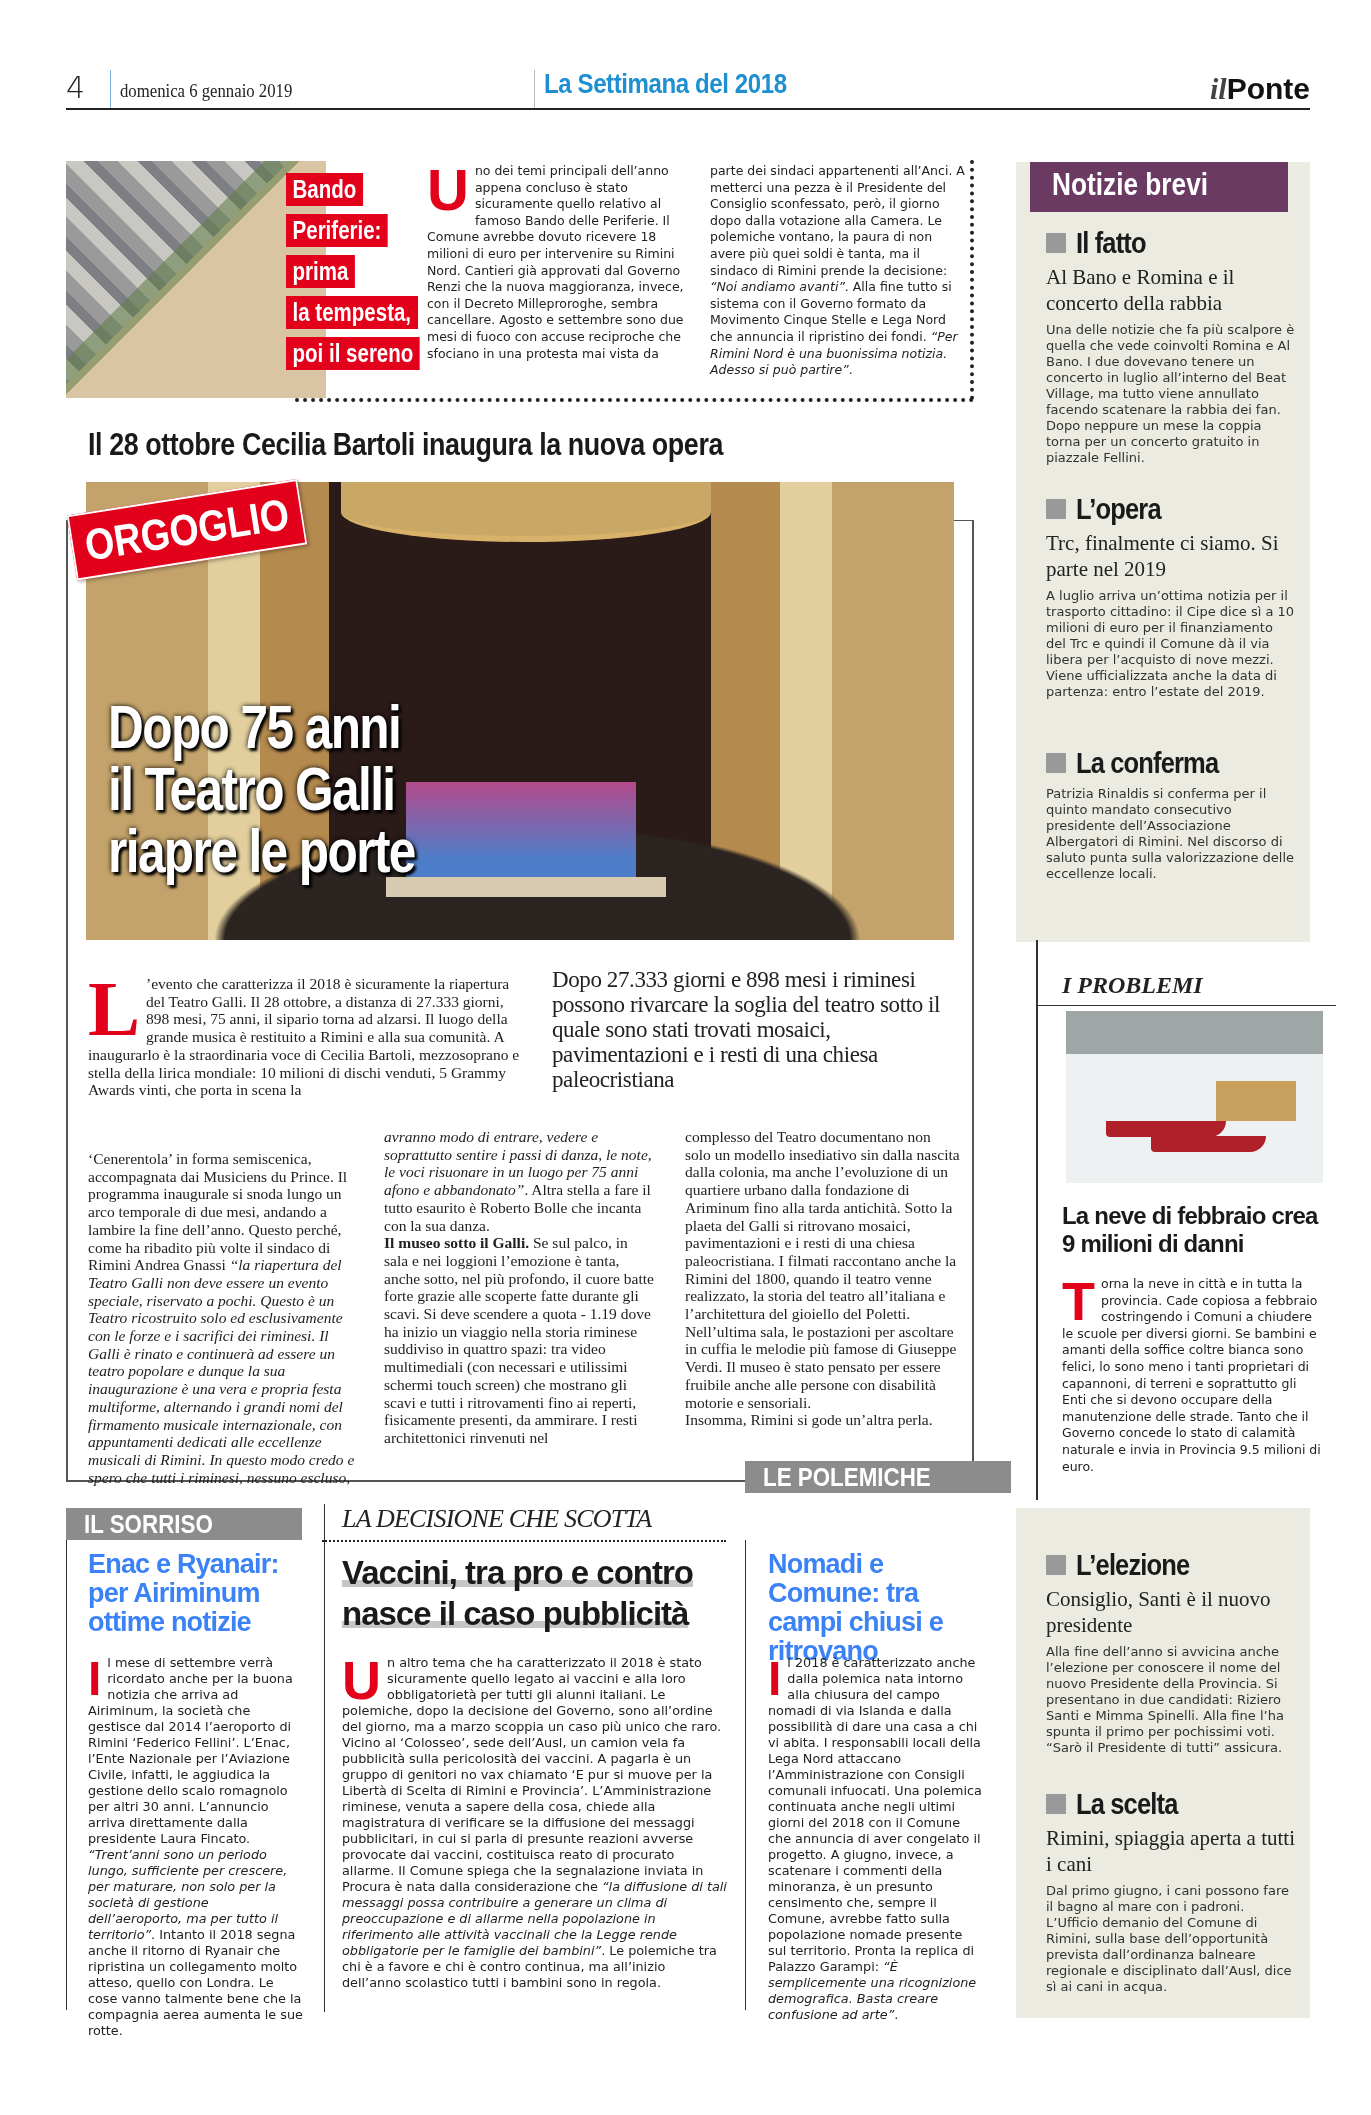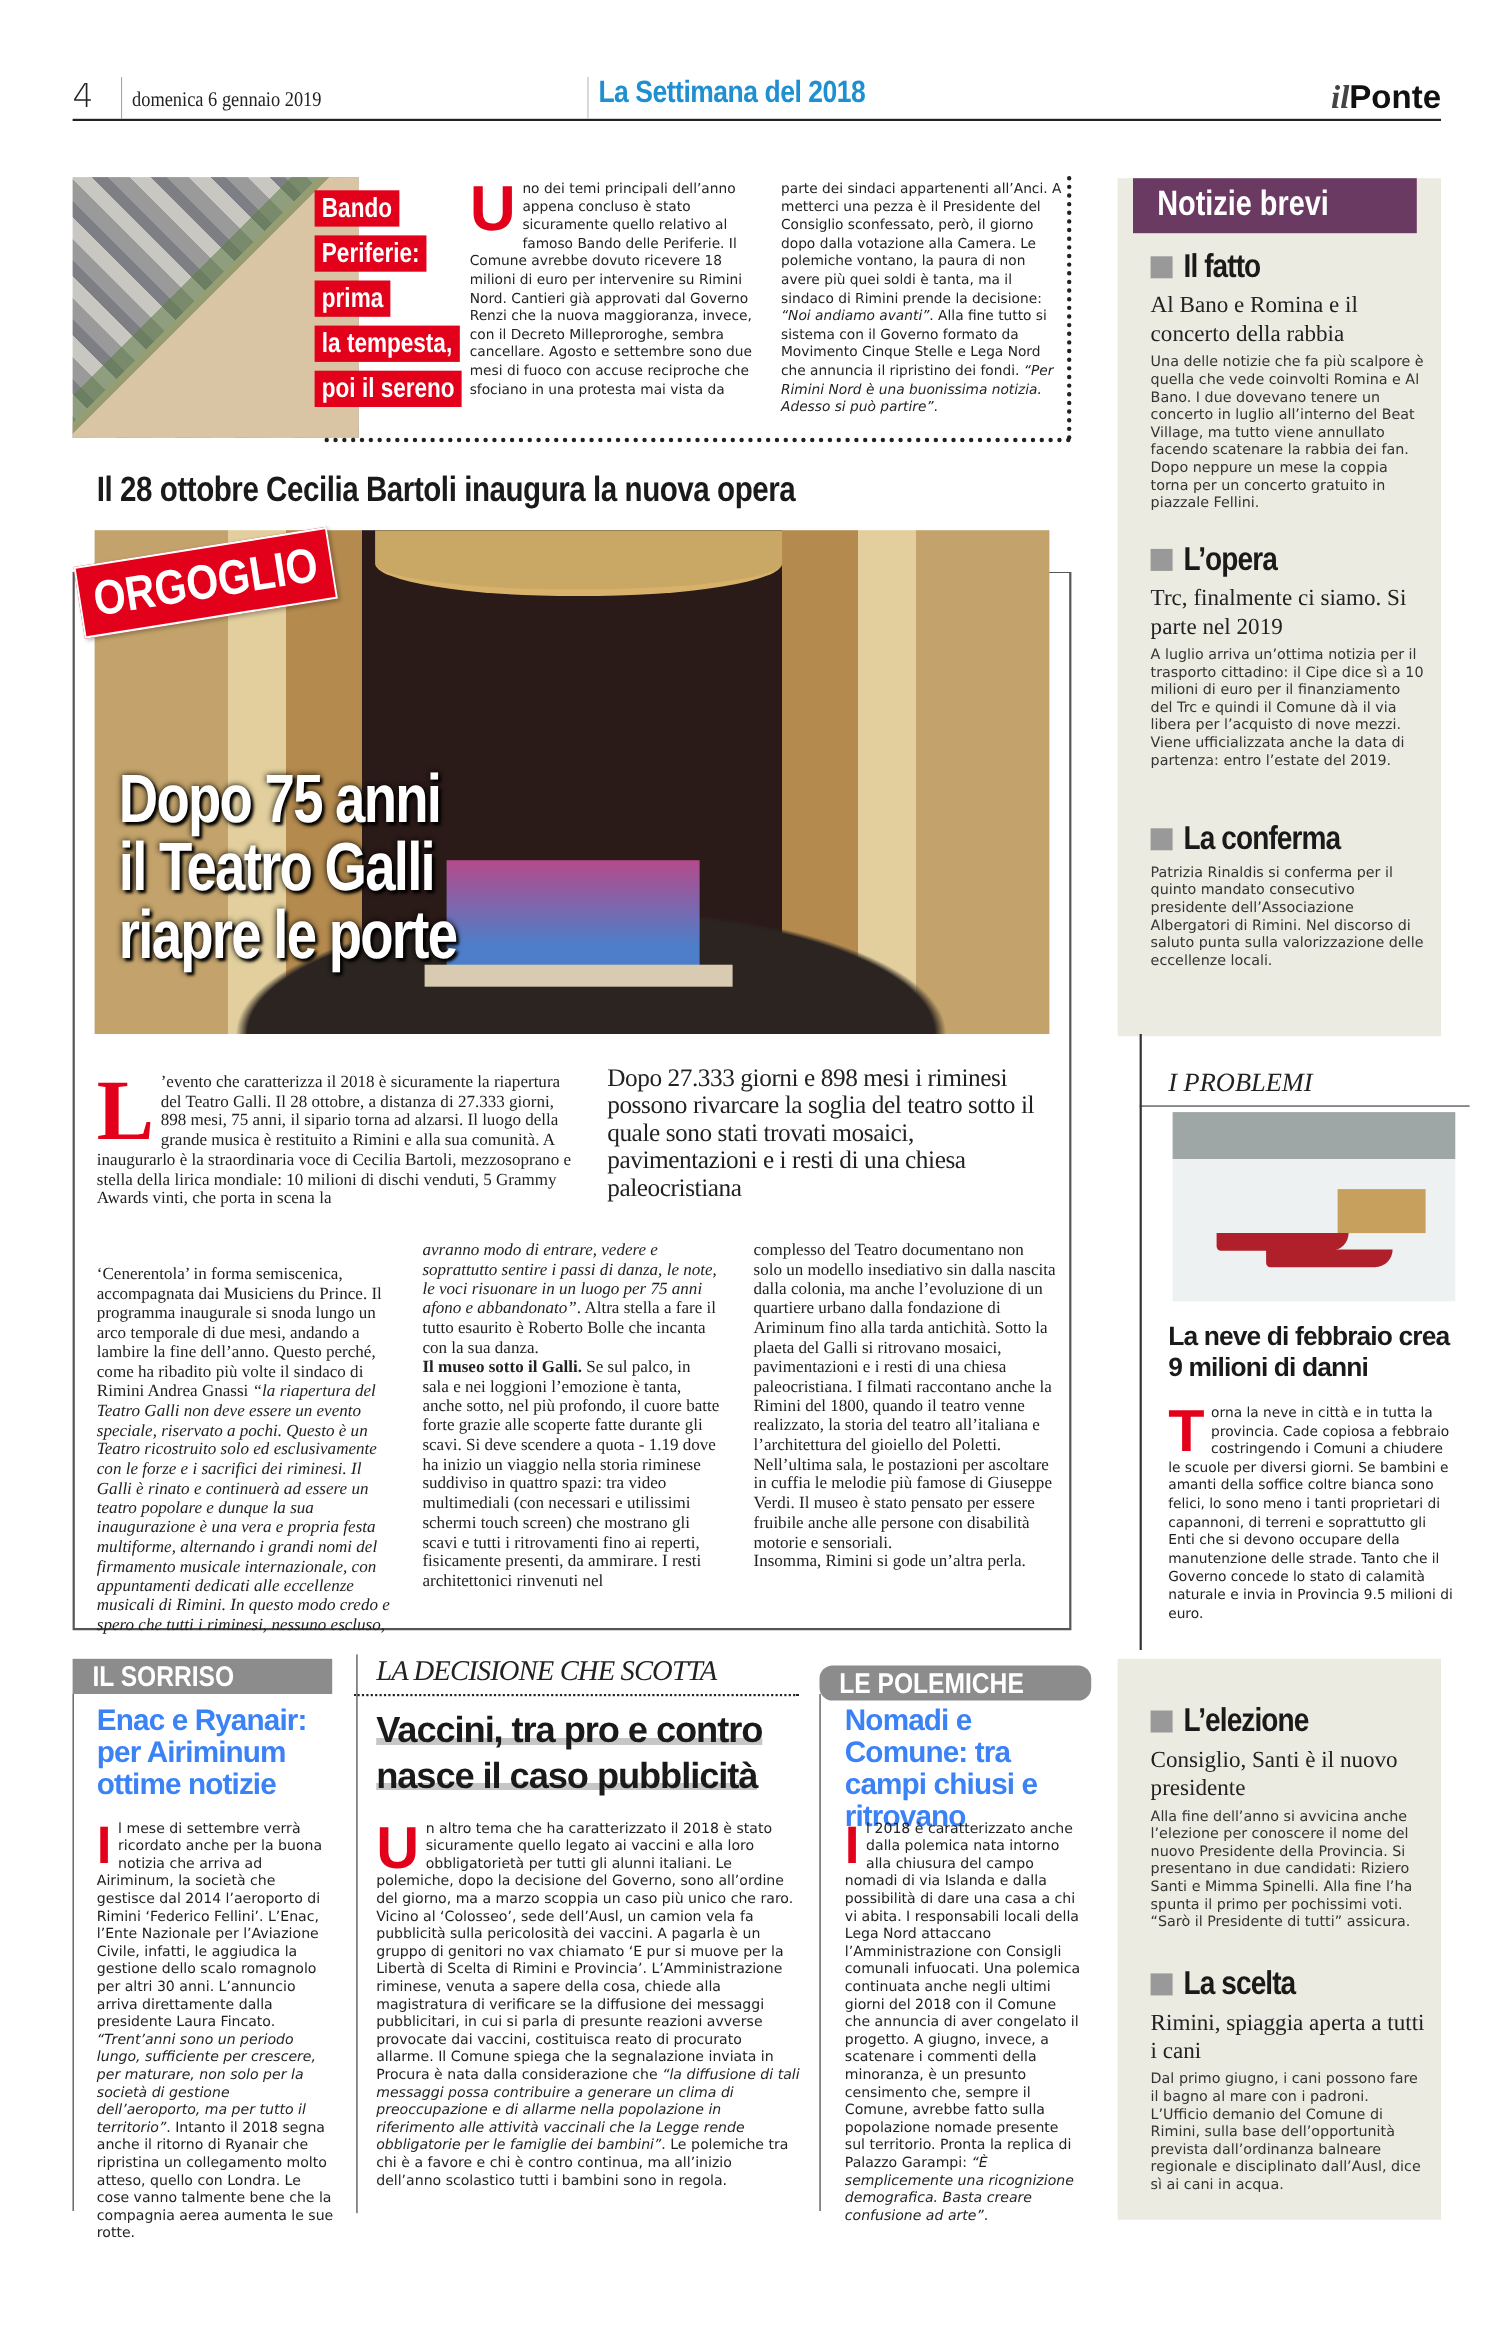--- a/index.html
+++ b/index.html
@@ -63,35 +63,35 @@
   .side-title { left: 1030px; top: 162px; width: 258px; height: 50px; background: #6b3a63; color: #fff; font-weight: 700; font-size: 32px; padding: 4px 1px 0 22px; transform-origin: left; }
   .side-title span { display:inline-block; transform: scaleX(0.82); transform-origin: left; }
   .brief { position: absolute; left: 1046px; width: 250px; }
   .brief-head { display: flex; align-items: center; gap: 10px; }
   .brief-sq { width: 20px; height: 20px; background: #999; flex: 0 0 auto; }
   .brief-title { font-weight: 700; font-size: 30px; color: #1a1a1a; letter-spacing: -1px; transform: scaleX(0.85); transform-origin: left; white-space: nowrap; }
   .brief-sub { font-family: "Liberation Serif", serif; font-size: 21px; line-height: 26px; color: #222; margin-top: 4px; }
   .brief-body { font-family: "DejaVu Sans", sans-serif; font-size: 13px; line-height: 16px; color: #333; margin-top: 6px; }
 
   .prob-frame { left: 1036px; top: 940px; width: 0; height: 560px; border-left: 2px solid #333; }
-  .prob-label { left: 1062px; top: 972px; font-family: "Liberation Serif", serif; font-style: italic; font-size: 24px; color: #222; }
+  .prob-label { left: 1062px; top: 972px; font-family: "Liberation Serif", serif; font-style: italic; font-size: 24px; color: #222; font-weight: bold; }
   .prob-line { left: 1036px; top: 1005px; width: 300px; height: 1px; background: #333; }
   .prob-photo { left: 1066px; top: 1011px; width: 257px; height: 172px; overflow: hidden;
     background: linear-gradient(180deg, #9ea7a5 0 25%, #eef1f2 25% 100%); }
   .prob-photo .boat1 { position:absolute; left: 40px; top: 110px; width: 120px; height: 16px; background:#b0202a; border-radius: 0 0 40px 10px; }
   .prob-photo .boat2 { position:absolute; left: 85px; top: 125px; width: 115px; height: 16px; background:#b0202a; border-radius: 0 0 40px 10px; }
   .prob-photo .seat { position:absolute; left: 150px; top: 70px; width: 80px; height: 40px; background:#c8a05e; }
   .prob-title { left: 1062px; top: 1202px; width: 260px; font-weight: 700; font-size: 24px; line-height: 28px; letter-spacing: -0.8px; color: #1a1a1a; }
   .prob-body { left: 1062px; top: 1276px; width: 262px; }
 
   
   .bot-label { background: #8c8c8c; color: #fff; font-weight: 700; font-size: 26px; height: 32px; padding: 0 0 0 18px; line-height: 32px; }
   .bot-label span { display:inline-block; transform: scaleX(0.86); transform-origin: left; }
   .bot1-label { left: 66px; top: 1508px; width: 236px; }
-  .bot3-label { left: 745px; top: 1514px; width: 247px; border-radius: 12px; }
+  .bot3-label { left: 745px; top: 1461px; width: 266px; }
   .bot-vline { width: 0; border-left: 1.5px solid #333; }
   .bot1-line { left: 66px; top: 1540px; height: 470px; }
   .bot2-line { left: 324px; top: 1504px; height: 508px; }
   .bot3-line { left: 745px; top: 1540px; height: 470px; }
   .bot-title { font-weight: 700; font-size: 27px; line-height: 29px; color: #3b82f6; letter-spacing: -0.8px; }
   .bot1-title { left: 88px; top: 1550px; width: 210px; }
   .bot3-title { left: 768px; top: 1550px; width: 210px; }
   .sans-col { font-family: "DejaVu Sans", sans-serif; font-size: 12.8px; line-height: 16px; color: #222; }
   .sans-col i { font-style: italic; }
   .bot1-body { left: 88px; top: 1655px; width: 218px; }

